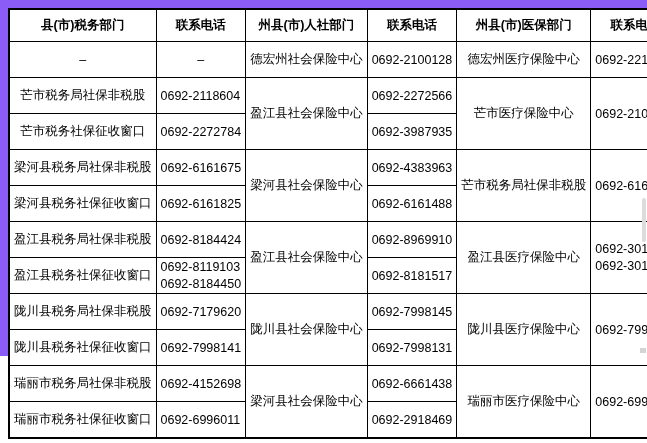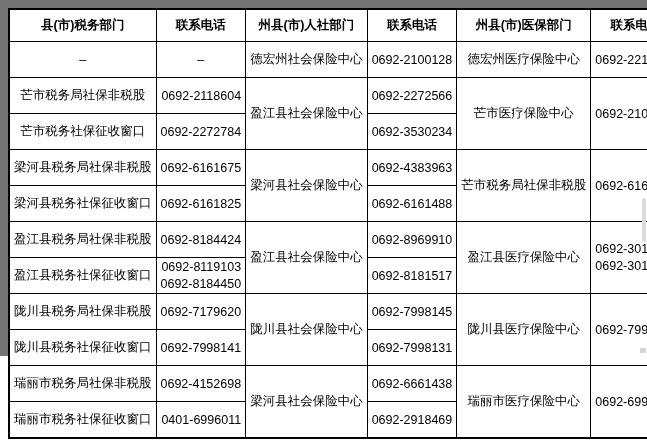--- a/index.html
+++ b/index.html
@@ -8,21 +8,21 @@
     width: 647px;
     height: 443px;
     background: #ffffff;
     overflow: hidden;
     font-family: "Liberation Sans", "DejaVu Sans", sans-serif;
   }
   .page {
     position: relative;
     width: 647px;
     height: 356px;
-    background: #737373;
+    background: #8b5cf6;
   }
   table.contact-table {
     position: absolute;
     left: 8px;
     top: 8px;
     border-collapse: collapse;
     table-layout: fixed;
     border: 2px solid #000000;
     background: #ffffff;
   }
@@ -38,21 +38,21 @@
   }
   table.contact-table th {
     font-weight: bold;
     text-align: center;
     height: 31px;
   }
   table.contact-table td {
     height: 35px;
   }
   td.name-cell   { text-align: center;  padding-left: 5px; }
-  td.phone-cell  { text-align: right; }
+  td.phone-cell  { text-align: left; }
   td.center-cell { text-align: center; }
   td .line { line-height: 17px; }
   .v-scroll-thumb {
     position: absolute;
     right: 1px;
     top: 198px;
     width: 4px;
     height: 44px;
     background: #dcdcdc;
     border-radius: 2px;
@@ -105,21 +105,21 @@
         <td class="name-cell">芒市税务局社保非税股</td>
         <td class="phone-cell">0692-2118604</td>
         <td class="name-cell" rowspan="2">盈江县社会保险中心</td>
         <td class="phone-cell">0692-2272566</td>
         <td class="name-cell" rowspan="2">芒市医疗保险中心</td>
         <td class="phone-cell" rowspan="2">0692-2109909</td>
       </tr>
       <tr>
         <td class="name-cell">芒市税务社保征收窗口</td>
         <td class="phone-cell">0692-2272784</td>
-        <td class="phone-cell">0692-3530234</td>
+        <td class="phone-cell">0692-3987935</td>
       </tr>
 
       <tr>
         <td class="name-cell">梁河县税务局社保非税股</td>
         <td class="phone-cell">0692-6161675</td>
         <td class="name-cell" rowspan="2">梁河县社会保险中心</td>
         <td class="phone-cell">0692-4383963</td>
         <td class="name-cell" rowspan="2">芒市税务局社保非税股</td>
         <td class="phone-cell" rowspan="2">0692-6163659</td>
       </tr>
@@ -166,21 +166,21 @@
       <tr>
         <td class="name-cell">瑞丽市税务局社保非税股</td>
         <td class="phone-cell">0692-4152698</td>
         <td class="name-cell" rowspan="2">梁河县社会保险中心</td>
         <td class="phone-cell">0692-6661438</td>
         <td class="name-cell" rowspan="2">瑞丽市医疗保险中心</td>
         <td class="phone-cell" rowspan="2">0692-6996013</td>
       </tr>
       <tr>
         <td class="name-cell">瑞丽市税务社保征收窗口</td>
-        <td class="phone-cell">0401-6996011</td>
+        <td class="phone-cell">0692-6996011</td>
         <td class="phone-cell">0692-2918469</td>
       </tr>
     </tbody>
   </table>
 
   <div class="v-scroll-thumb"></div>
   <div class="corner-mark"></div>
 
 </div>
 

